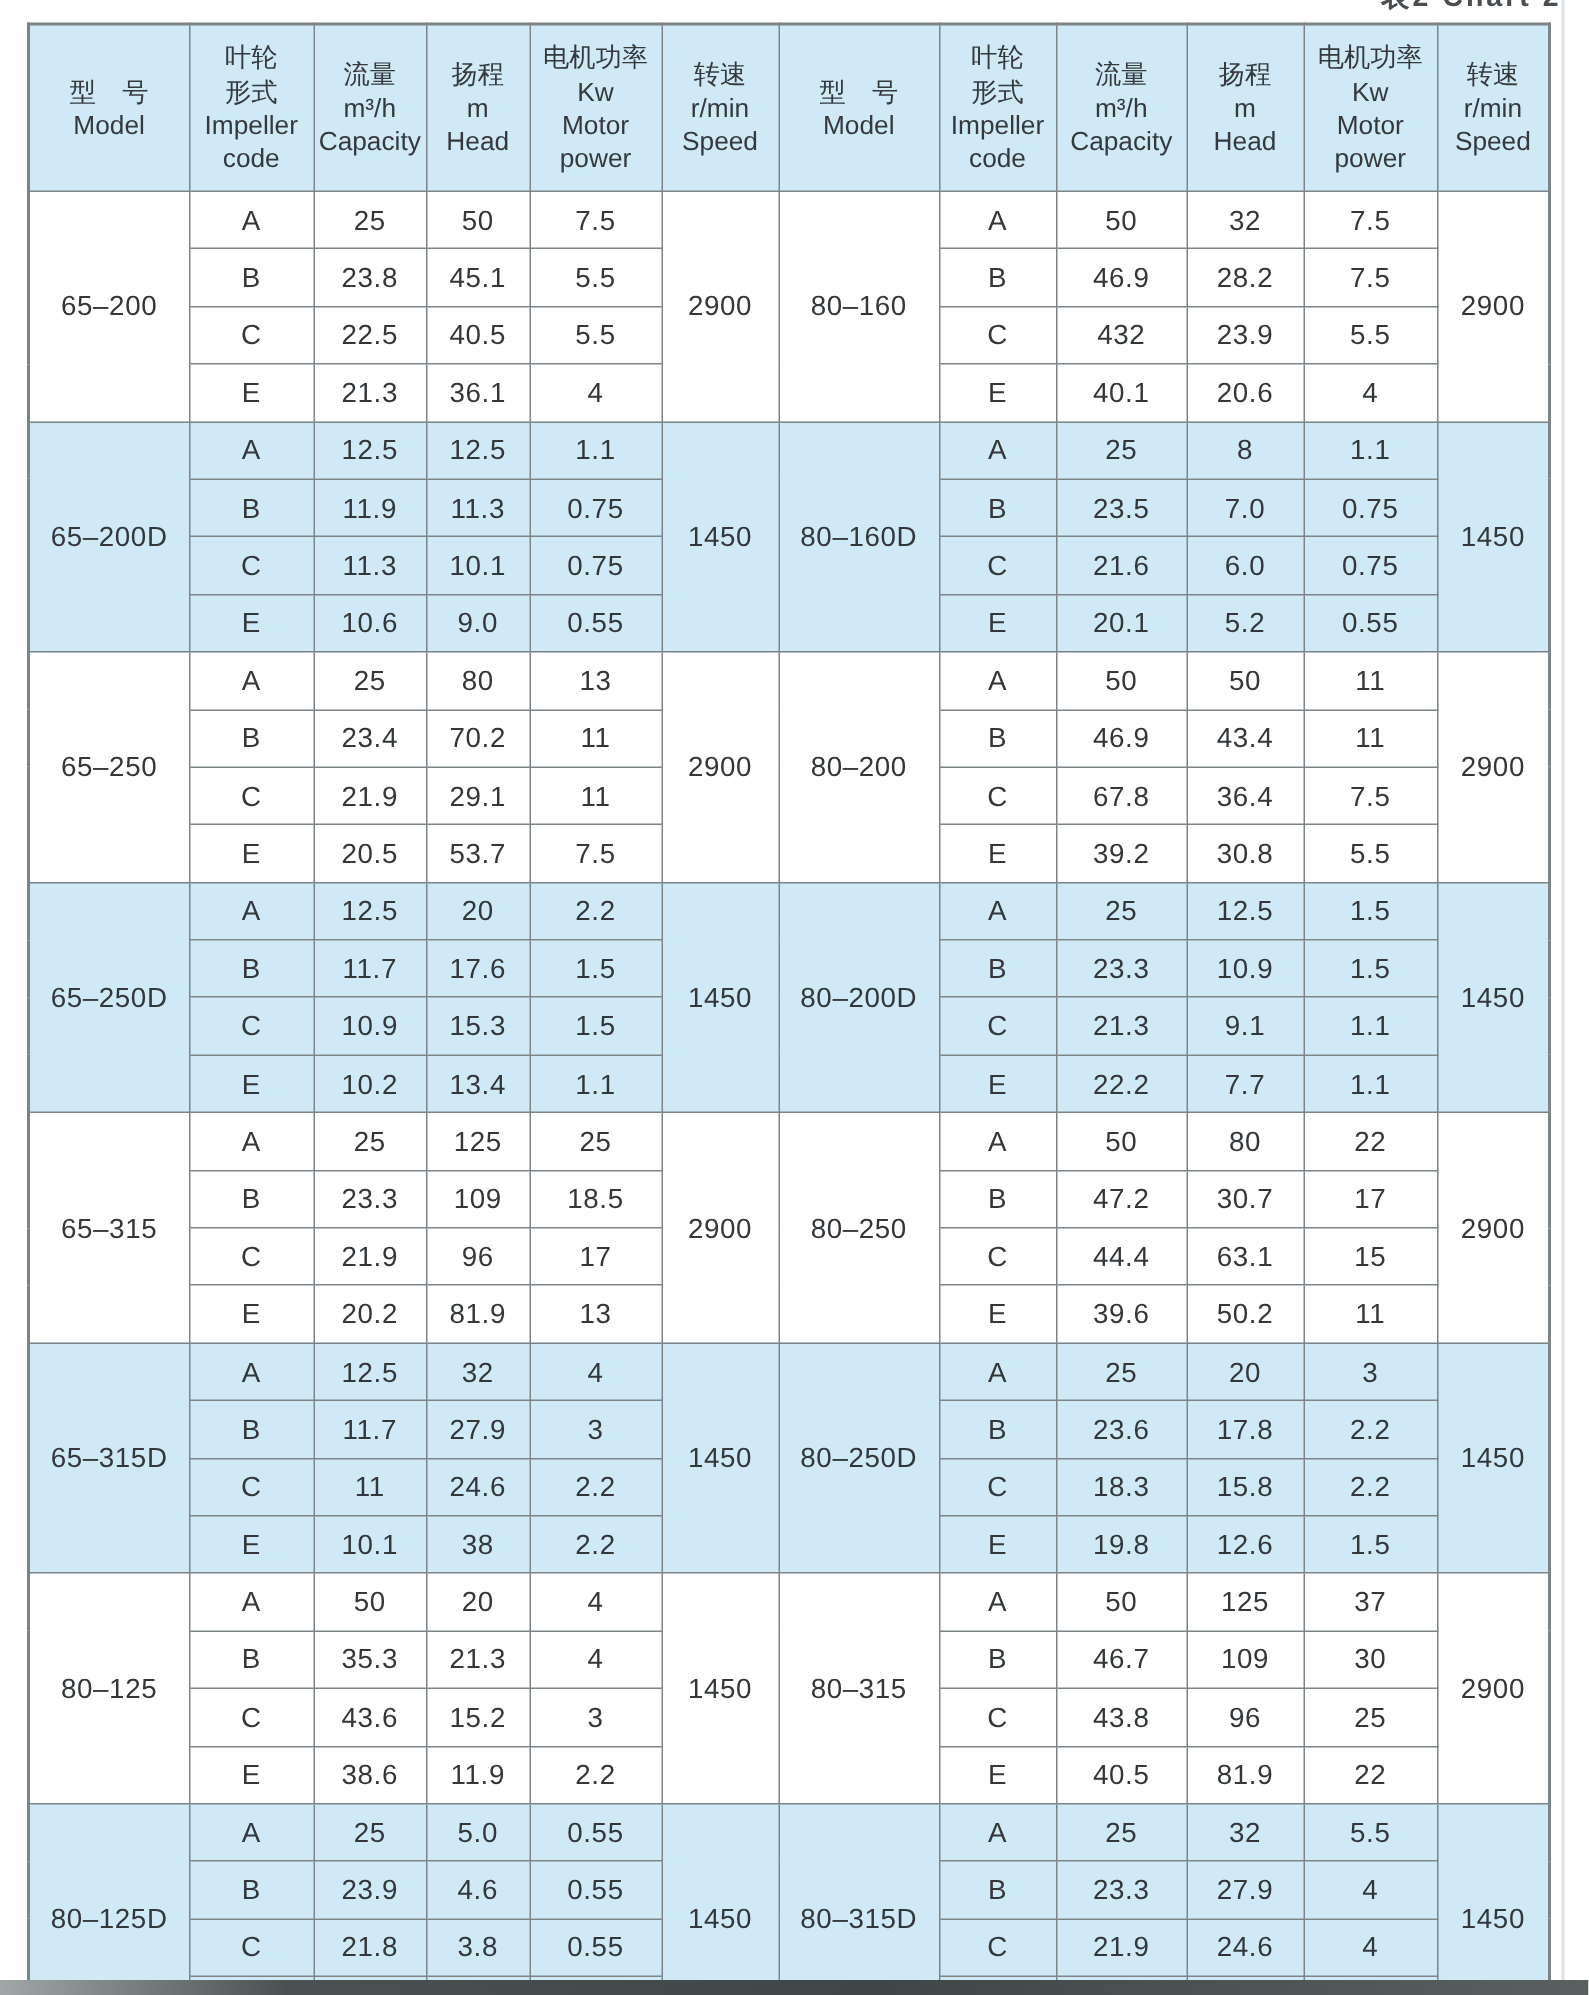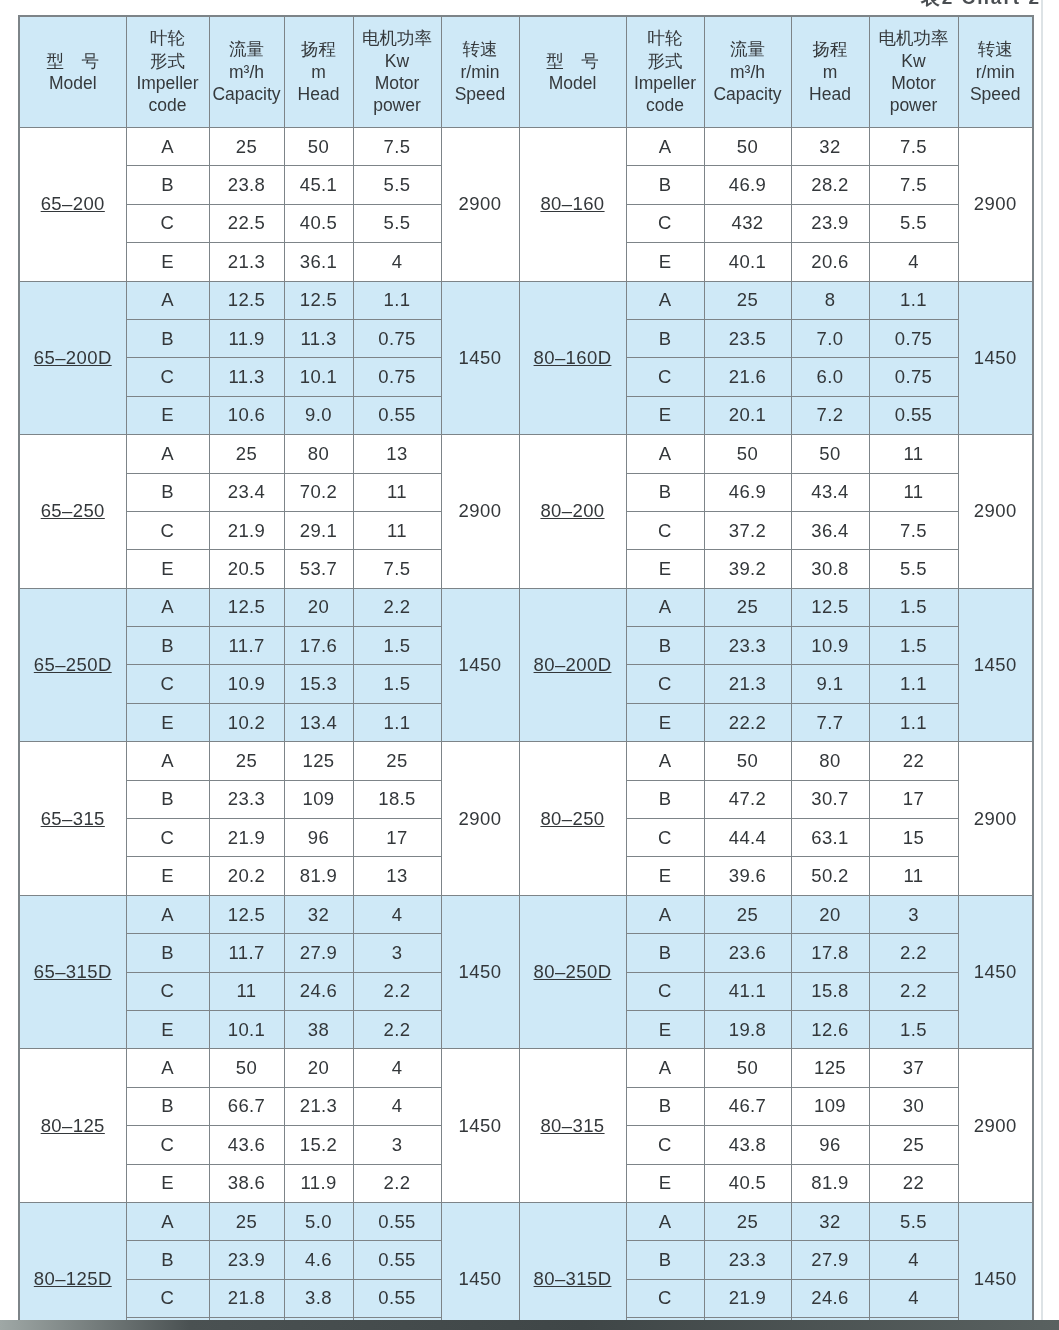--- a/index.html
+++ b/index.html
@@ -43,21 +43,21 @@
   }
   .spec-table thead .hl { white-space: nowrap; }
   .spec-table tbody td {
     height: 37.4px;
     font-size: 18.5px;
     letter-spacing: 0.4px;
     color: #33373a;
   }
   td.band-blue { background: var(--band-blue, #cfe9f7); }
   td.band-white { background: #ffffff; }
-  td.model-cell { font-size: 18.5px; text-decoration: underline; }
+  td.model-cell { font-size: 18.5px; }
 
   
   .right-edge {
     position: absolute; top: 0; bottom: 0; right: 16px;
     width: 2px; background: #dde3e6;
   }
   
   .bottom-edge {
     position: absolute; left: 0; right: 0; bottom: 0; height: 10px;
     background: linear-gradient(90deg, #9fa8a6 0%, #4a5152 18%, #3f4647 55%, #596160 100%);
@@ -232,21 +232,21 @@
           <td class="band-blue">6.0</td>
           <td class="band-blue">0.75</td>
         </tr>
         <tr>
           <td class="band-blue">E</td>
           <td class="band-blue">10.6</td>
           <td class="band-blue">9.0</td>
           <td class="band-blue">0.55</td>
           <td class="band-blue">E</td>
           <td class="band-blue">20.1</td>
-          <td class="band-blue">7.2</td>
+          <td class="band-blue">5.2</td>
           <td class="band-blue">0.55</td>
         </tr>
         <tr>
           <td class="band-white model-cell" rowspan="4">65–250</td>
           <td class="band-white">A</td>
           <td class="band-white">25</td>
           <td class="band-white">80</td>
           <td class="band-white">13</td>
           <td class="band-white speed-cell" rowspan="4">2900</td>
           <td class="band-white model-cell" rowspan="4">80–200</td>
@@ -265,21 +265,21 @@
           <td class="band-white">46.9</td>
           <td class="band-white">43.4</td>
           <td class="band-white">11</td>
         </tr>
         <tr>
           <td class="band-white">C</td>
           <td class="band-white">21.9</td>
           <td class="band-white">29.1</td>
           <td class="band-white">11</td>
           <td class="band-white">C</td>
-          <td class="band-white">37.2</td>
+          <td class="band-white">67.8</td>
           <td class="band-white">36.4</td>
           <td class="band-white">7.5</td>
         </tr>
         <tr>
           <td class="band-white">E</td>
           <td class="band-white">20.5</td>
           <td class="band-white">53.7</td>
           <td class="band-white">7.5</td>
           <td class="band-white">E</td>
           <td class="band-white">39.2</td>
@@ -397,21 +397,21 @@
           <td class="band-blue">23.6</td>
           <td class="band-blue">17.8</td>
           <td class="band-blue">2.2</td>
         </tr>
         <tr>
           <td class="band-blue">C</td>
           <td class="band-blue">11</td>
           <td class="band-blue">24.6</td>
           <td class="band-blue">2.2</td>
           <td class="band-blue">C</td>
-          <td class="band-blue">41.1</td>
+          <td class="band-blue">18.3</td>
           <td class="band-blue">15.8</td>
           <td class="band-blue">2.2</td>
         </tr>
         <tr>
           <td class="band-blue">E</td>
           <td class="band-blue">10.1</td>
           <td class="band-blue">38</td>
           <td class="band-blue">2.2</td>
           <td class="band-blue">E</td>
           <td class="band-blue">19.8</td>
@@ -427,21 +427,21 @@
           <td class="band-white speed-cell" rowspan="4">1450</td>
           <td class="band-white model-cell" rowspan="4">80–315</td>
           <td class="band-white">A</td>
           <td class="band-white">50</td>
           <td class="band-white">125</td>
           <td class="band-white">37</td>
           <td class="band-white speed-cell" rowspan="4">2900</td>
         </tr>
         <tr>
           <td class="band-white">B</td>
-          <td class="band-white">66.7</td>
+          <td class="band-white">35.3</td>
           <td class="band-white">21.3</td>
           <td class="band-white">4</td>
           <td class="band-white">B</td>
           <td class="band-white">46.7</td>
           <td class="band-white">109</td>
           <td class="band-white">30</td>
         </tr>
         <tr>
           <td class="band-white">C</td>
           <td class="band-white">43.6</td>

